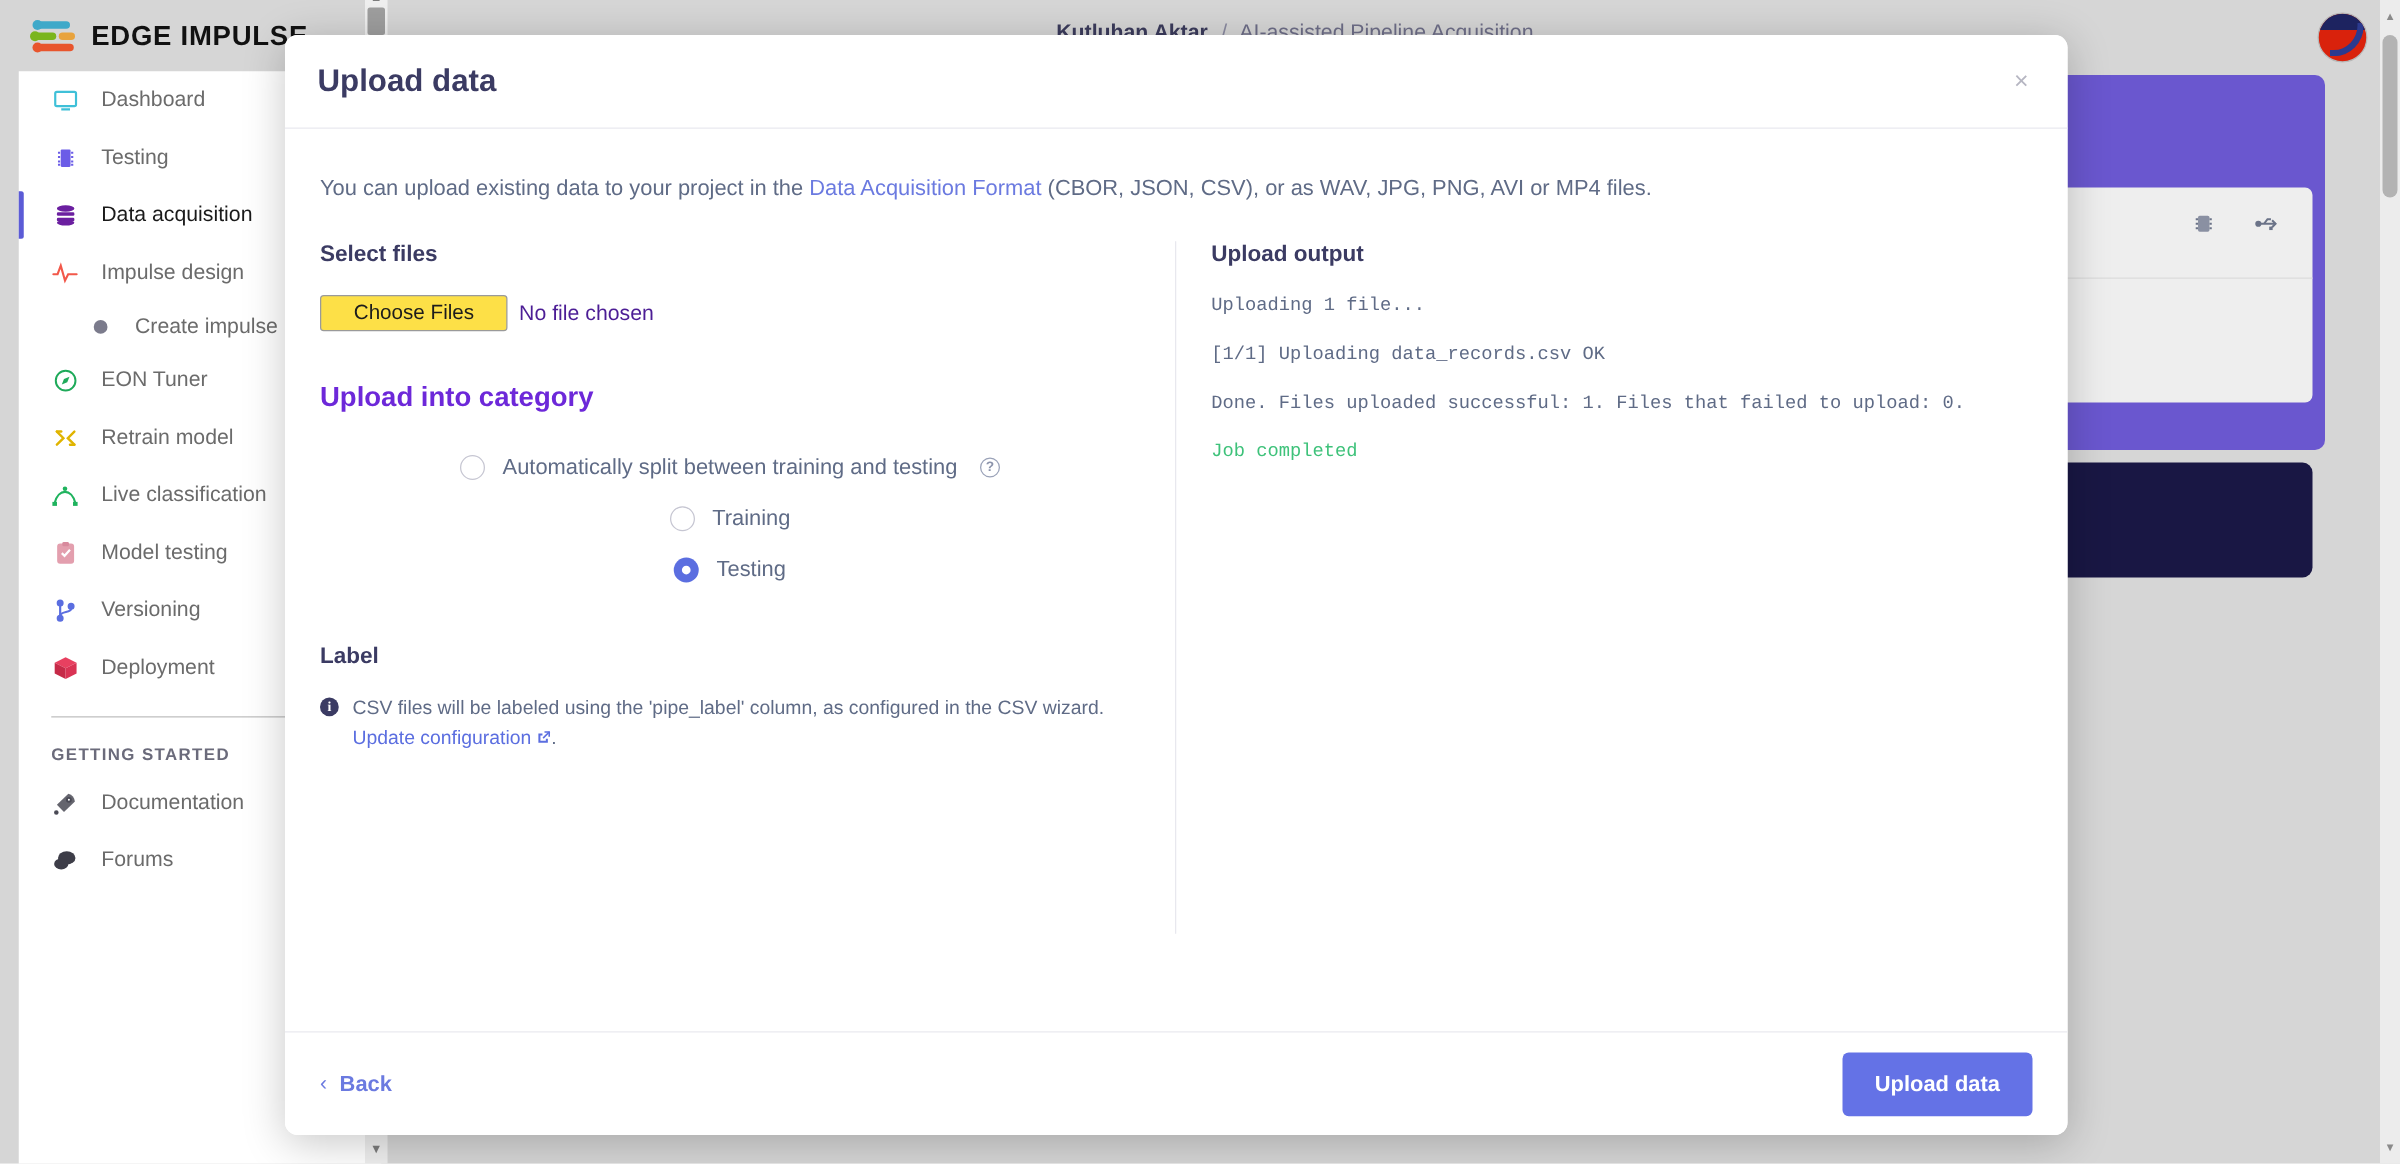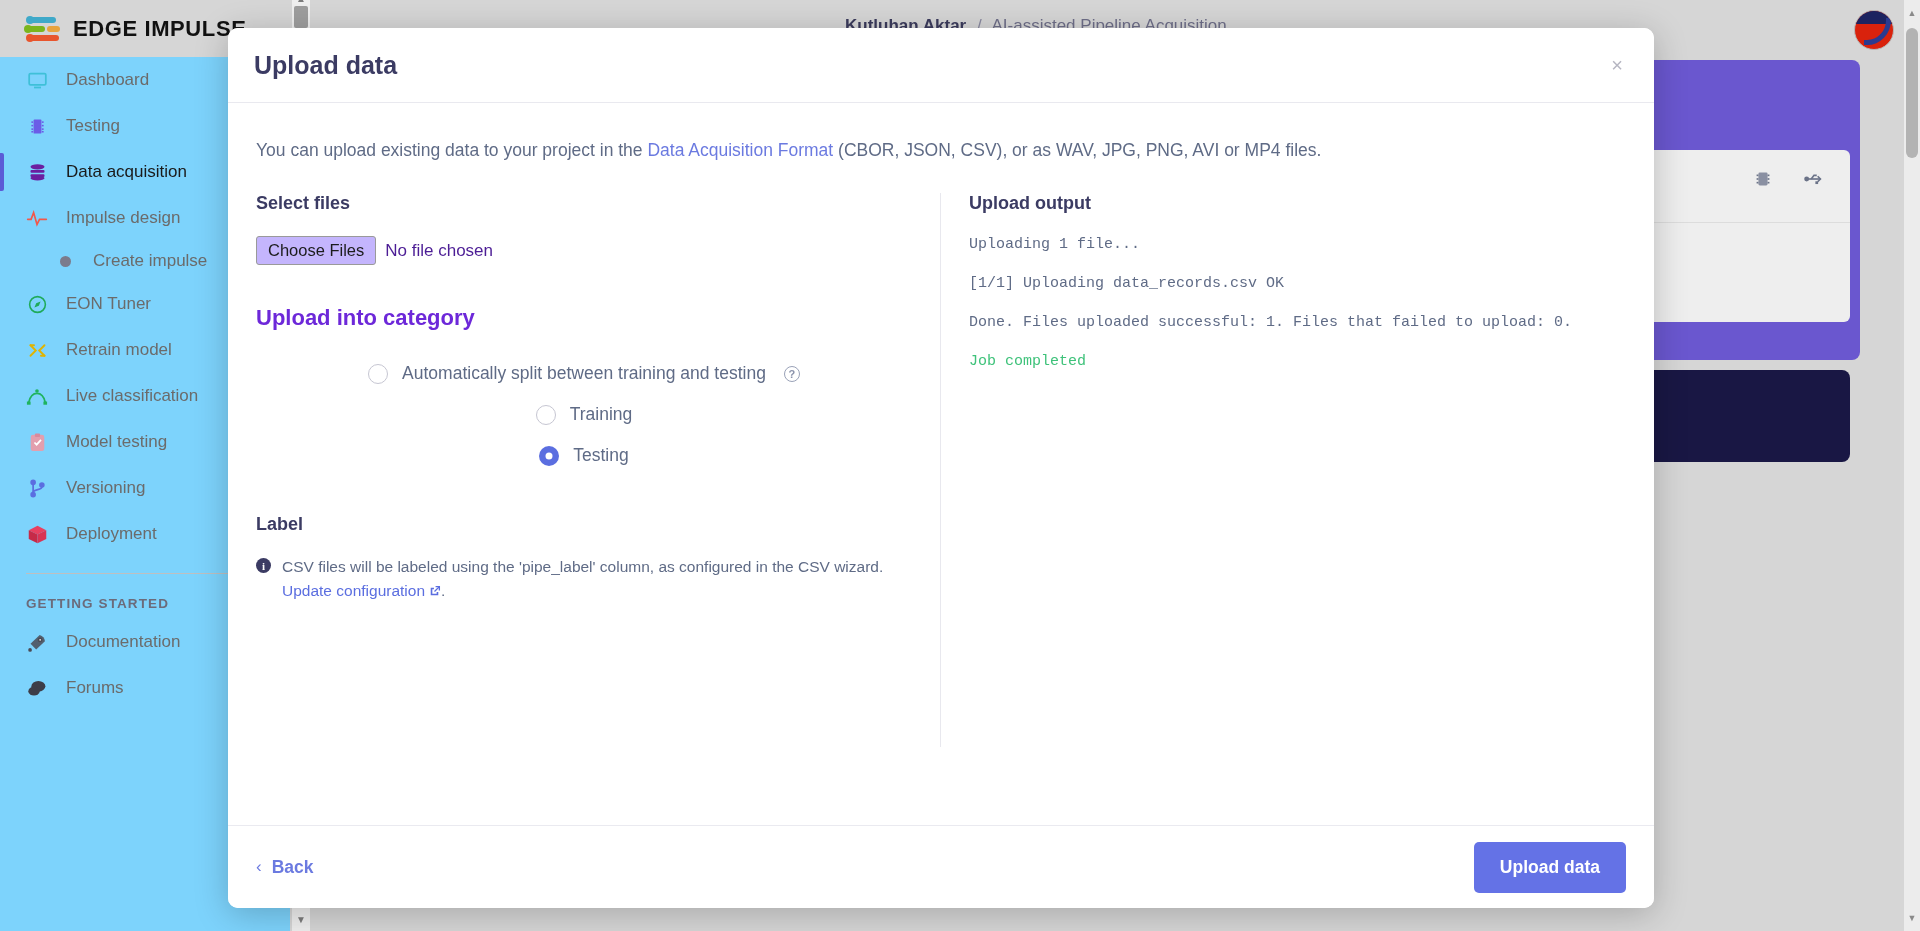--- a/index.html
+++ b/index.html
@@ -54,22 +54,22 @@
   }
   .avatar-bg .cap { position: absolute; left: 0; top: 0; width: 100%; height: 35%; background: #1d2360; }
   .avatar-bg .swoosh {
     position: absolute; left: 24%; top: 18%; width: 70%; height: 72%;
     border-right: 5px solid #2b3a8f; border-bottom: 5px solid #2b3a8f;
     border-radius: 0 0 90% 0;
   }
 
   
   .sidebar {
-    position: absolute; left: 0; top: 57px; width: 290px; height: 874px;
-    background: #7dd3fc;
+    position: absolute; left: 15px; top: 57px; width: 290px; height: 874px;
+    background: #ffffff;
   }
   .nav-item {
     position: relative; display: flex; align-items: center;
     height: 46px; padding-left: 26px; gap: 18px;
     font-size: 17px; color: #6b6b6b; white-space: nowrap;
   }
   .nav-item.active { color: #1a1a1a; font-weight: 400; }
   .nav-item.active::before {
     content: ""; position: absolute; left: 0; top: 4px;
     width: 4px; height: 38px; background: #5b5bd6; border-radius: 0 2px 2px 0;
@@ -155,22 +155,22 @@
   .cols { display: flex; margin-top: 30px; height: 554px; }
   .col-left  { width: 712px; padding: 0 28px; position: relative; }
   .col-right { flex: 1; padding: 0 28px; border-left: 1px solid #e8e8ee; }
 
   .sec-title { font-size: 18px; font-weight: 700; color: #3b3b63; margin-bottom: 22px; }
 
   .file-row { display: flex; align-items: center; gap: 9px; }
   .choose-btn {
     font-family: "Liberation Sans", sans-serif;
     font-size: 16.5px; color: #1c1c1c;
-    background: #c4b5fd; border: 1px solid #9a9a9a; border-radius: 3px;
-    padding: 4px 11px; cursor: pointer;
+    background: #fde047; border: 1px solid #9a9a9a; border-radius: 3px;
+    padding: 4px 26px; cursor: pointer;
   }
   .no-file { font-size: 17px; color: #4c1d95; }
 
   .sec-title2 { margin-top: 40px; font-size: 22px; font-weight: 700; color: #6d28d9; }
 
   .radios { margin-top: 22px; }
   .radio-row { display: flex; align-items: center; gap: 14px; height: 41px; cursor: pointer; justify-content: center; }
   .radio {
     width: 20px; height: 20px; border-radius: 50%;
     border: 1.6px solid #c6c6d2; background: #fff; flex: 0 0 20px;

